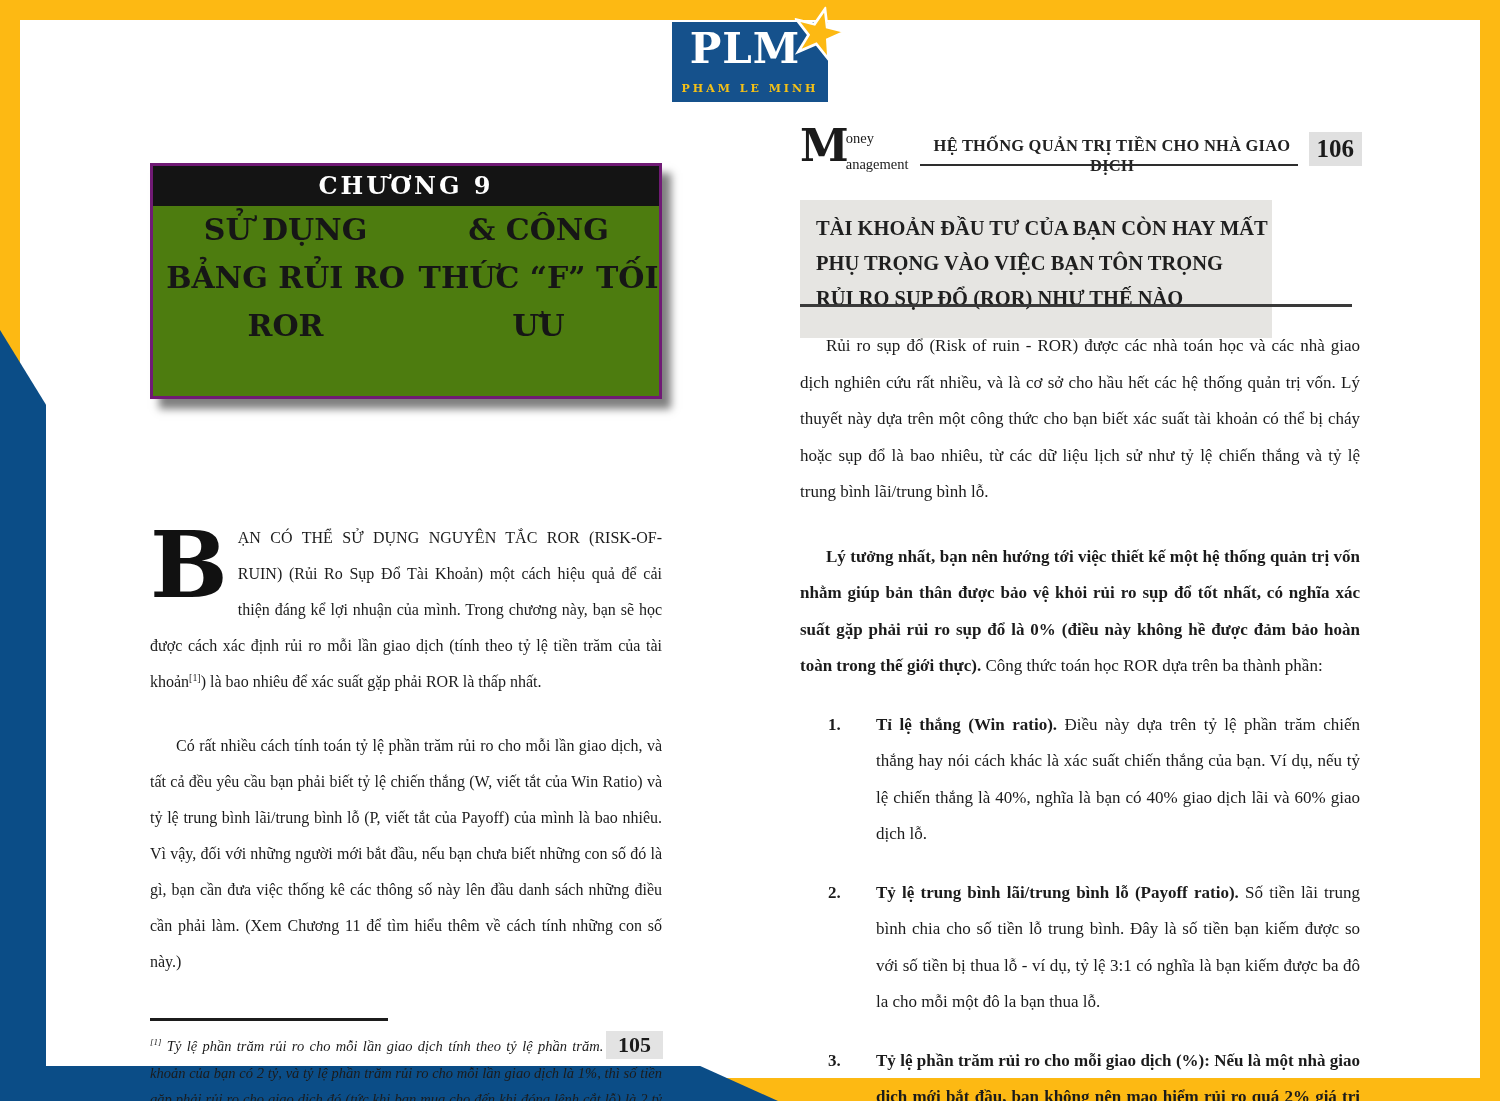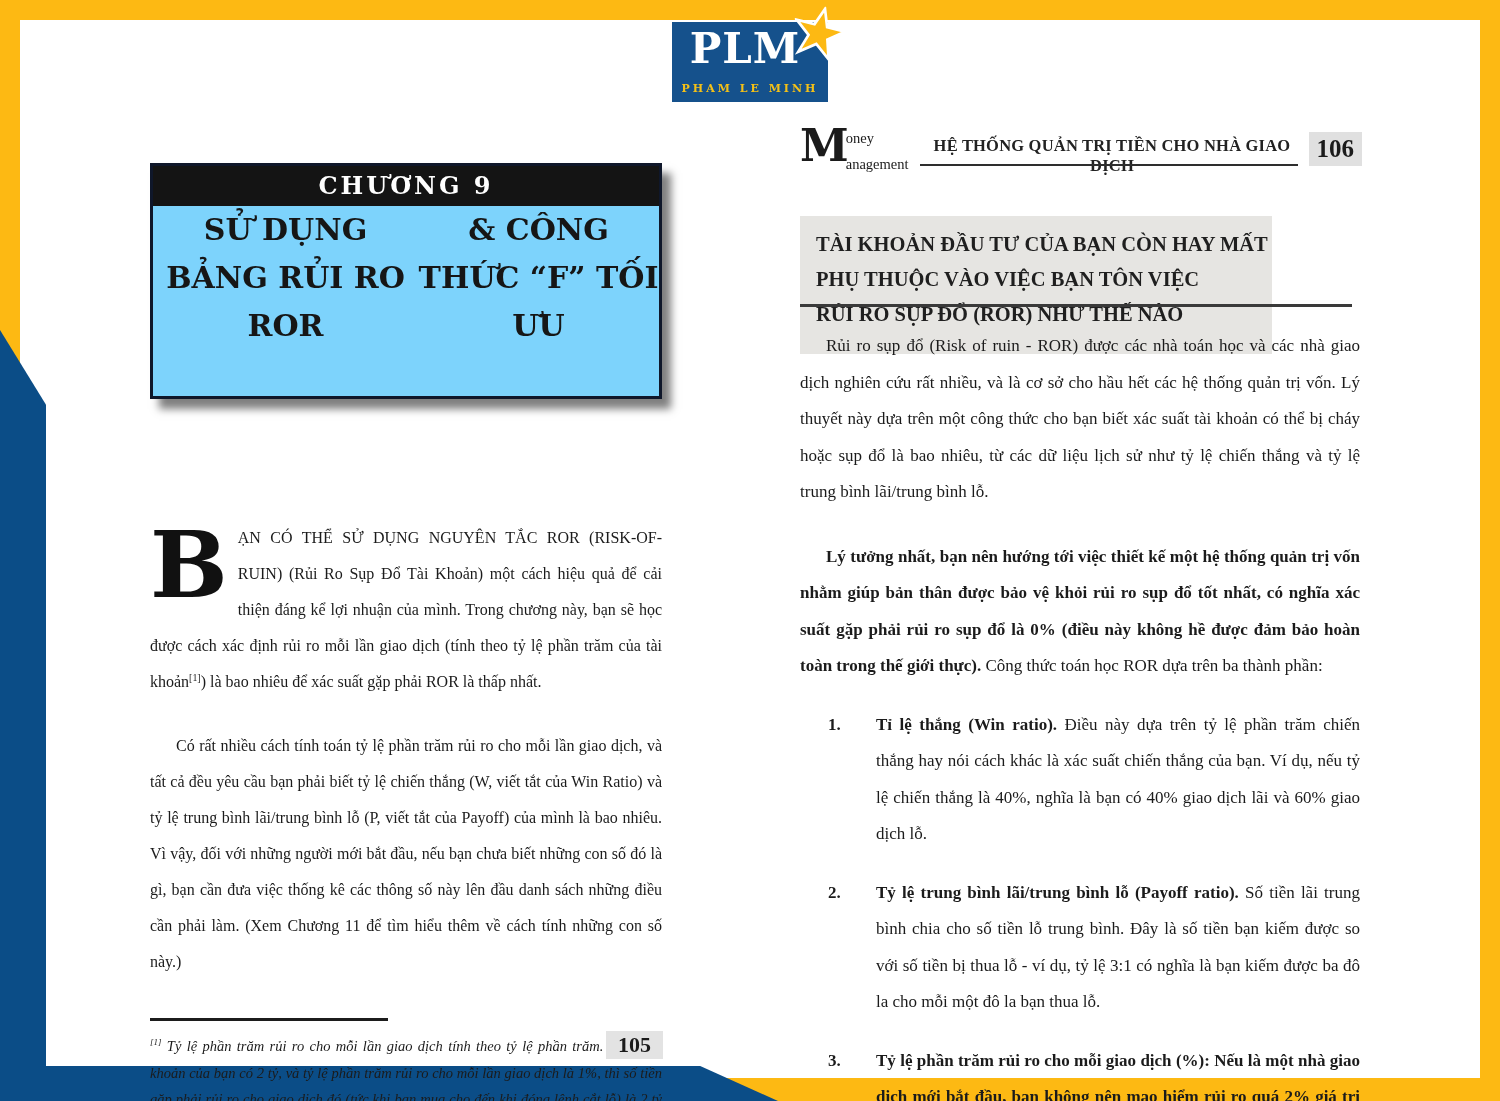--- a/index.html
+++ b/index.html
@@ -34,21 +34,21 @@
   }
   .plm-sub {
     position:absolute; left:0; right:0; bottom:7px; text-align:center;
     font-family:"DejaVu Serif", serif; font-weight:bold;
     font-size:11px; color:#F5C117; letter-spacing:3px;
   }
   .plm-star { position:absolute; right:-18px; top:-16px; width:54px; height:54px; transform:rotate(14deg); }
   
   .chapter-box {
     position:absolute; left:150px; top:163px; width:512px; height:236px;
-    background:#7dd3fc; border:3px solid #0f172a; box-sizing:border-box;
+    background:#4d7c0f; border:3px solid #701a75; box-sizing:border-box;
     box-shadow:9px 10px 8px rgba(0,0,0,0.5);
   }
   .chapter-bar {
     height:40px; background:#141414; color:#ffffff; text-align:center;
     font-family:"DejaVu Serif", serif; font-weight:bold;
     font-size:24px; line-height:40px; letter-spacing:3px;
   }
   .chapter-title {
     height:190px; display:flex; flex-direction:row; justify-content:center;
     text-align:center; font-family:"DejaVu Serif", serif; font-weight:bold;
@@ -82,21 +82,21 @@
   .rp-rule { position:absolute; left:120px; top:36px; width:378px; height:2px; background:#2e2e2e; }
   .rp-title {
     position:absolute; left:126px; top:8px; width:372px; text-align:center;
     font-weight:bold; font-size:16.5px; letter-spacing:0.2px; color:#222;
   }
   .pagenum-right {
     position:absolute; right:-2px; top:4px; background:#E0E0E0;
     font-weight:bold; font-size:25px; padding:0 8px; line-height:34px;
   }
   .heading-box {
-    position:absolute; left:800px; top:216px; width:472px; height:138px;
+    position:absolute; left:800px; top:200px; width:472px; height:138px;
     background:#E6E5E2; box-sizing:border-box; padding:11px 0 0 16px;
     font-weight:bold; font-size:20.5px; line-height:35px; color:#1f1f1f;
   }
   .heading-box span { display:block; }
   .heading-rule { position:absolute; left:800px; top:304px; width:552px; height:3px; background:#3a3a3a; }
   .col-right {
     position:absolute; left:800px; top:328px; width:560px;
     font-size:17px; line-height:36.5px; text-align:justify;
   }
   .bi { font-weight:bold; }
@@ -128,21 +128,21 @@
   <div class="chapter-box">
     <div class="chapter-bar">CHƯƠNG 9</div>
     <div class="chapter-title">
       <span>SỬ DỤNG BẢNG RỦI RO ROR</span>
       <span>&amp; CÔNG THỨC “F” TỐI ƯU</span>
     </div>
   </div>
 
   <div class="col-left">
     <p class="p-first">
-      <span class="dropcap">B</span><span>ẠN CÓ THỂ SỬ DỤNG NGUYÊN TẮC ROR (RISK-OF-RUIN)</span><span> (Rủi Ro Sụp Đổ Tài Khoản) một cách hiệu quả để cải thiện đáng kể lợi nhuận của mình. Trong chương này, bạn sẽ học được cách xác định rủi ro mỗi lần giao dịch (tính theo tỷ lệ phần trăm của tài khoản</span><sup>[1]</sup><span>) là bao nhiêu để xác suất gặp phải ROR là thấp nhất.</span>
+      <span class="dropcap">B</span><span>ẠN CÓ THỂ SỬ DỤNG NGUYÊN TẮC ROR (RISK-OF-RUIN)</span><span> (Rủi Ro Sụp Đổ Tài Khoản) một cách hiệu quả để cải thiện đáng kể lợi nhuận của mình. Trong chương này, bạn sẽ học được cách xác định rủi ro mỗi lần giao dịch (tính theo tỷ lệ tiền trăm của tài khoản</span><sup>[1]</sup><span>) là bao nhiêu để xác suất gặp phải ROR là thấp nhất.</span>
     </p>
     <p class="p-indent">Có rất nhiều cách tính toán tỷ lệ phần trăm rủi ro cho mỗi lần giao dịch, và tất cả đều yêu cầu bạn phải biết tỷ lệ chiến thắng (W, viết tắt của Win Ratio) và tỷ lệ trung bình lãi/trung bình lỗ (P, viết tắt của Payoff) của mình là bao nhiêu. Vì vậy, đối với những người mới bắt đầu, nếu bạn chưa biết những con số đó là gì, bạn cần đưa việc thống kê các thông số này lên đầu danh sách những điều cần phải làm. (Xem Chương 11 để tìm hiểu thêm về cách tính những con số này.)</p>
     <div class="fn-sep"></div>
     <p class="footnote"><sup>[1]</sup><span> Tỷ lệ phần trăm rủi ro cho mỗi lần giao dịch tính theo tỷ lệ phần trăm. Ví dụ tài khoản của bạn có 2 tỷ, và tỷ lệ phần trăm rủi ro cho mỗi lần giao dịch là 1%, thì số tiền gặp phải rủi ro cho giao dịch đó (tức khi bạn mua cho đến khi đóng lệnh cắt lỗ) là 2 tỷ x 1%= 20 triệu (đồng).</span></p>
 
   </div>
 
   <div class="pagenum-left">105</div>
 
   <div class="rp-header">
@@ -153,21 +153,21 @@
         <span>anagement</span>
       </span>
     </div>
     <div class="rp-title">HỆ THỐNG QUẢN TRỊ TIỀN CHO NHÀ GIAO DỊCH</div>
     <div class="rp-rule"></div>
     <div class="pagenum-right">106</div>
   </div>
 
   <div class="heading-box">
     <span>TÀI KHOẢN ĐẦU TƯ CỦA BẠN CÒN HAY MẤT</span>
-    <span>PHỤ THUỘC VÀO VIỆC BẠN TÔN VIỆC</span>
+    <span>PHỤ TRỌNG VÀO VIỆC BẠN TÔN TRỌNG</span>
     <span>RỦI RO SỤP ĐỔ (ROR) NHƯ THẾ NÀO</span>
   </div>
   <div class="heading-rule"></div>
 
   <div class="col-right">
     <p class="p-first p-indent" style="margin-top:0;">Rủi ro sụp đổ (Risk of ruin - ROR) được các nhà toán học và các nhà giao dịch nghiên cứu rất nhiều, và là cơ sở cho hầu hết các hệ thống quản trị vốn. Lý thuyết này dựa trên một công thức cho bạn biết xác suất tài khoản có thể bị cháy hoặc sụp đổ là bao nhiêu, từ các dữ liệu lịch sử như tỷ lệ chiến thắng và tỷ lệ trung bình lãi/trung bình lỗ.</p>
     <p class="p-indent">
       <span class="bi">Lý tưởng nhất, bạn nên hướng tới việc thiết kế một hệ thống quản trị vốn nhằm giúp bản thân được bảo vệ khỏi rủi ro sụp đổ tốt nhất, có nghĩa xác suất gặp phải rủi ro sụp đổ là 0% (điều này không hề được đảm bảo hoàn toàn trong thế giới thực).</span><span> Công thức toán học ROR dựa trên ba thành phần:</span>
     </p>
 

